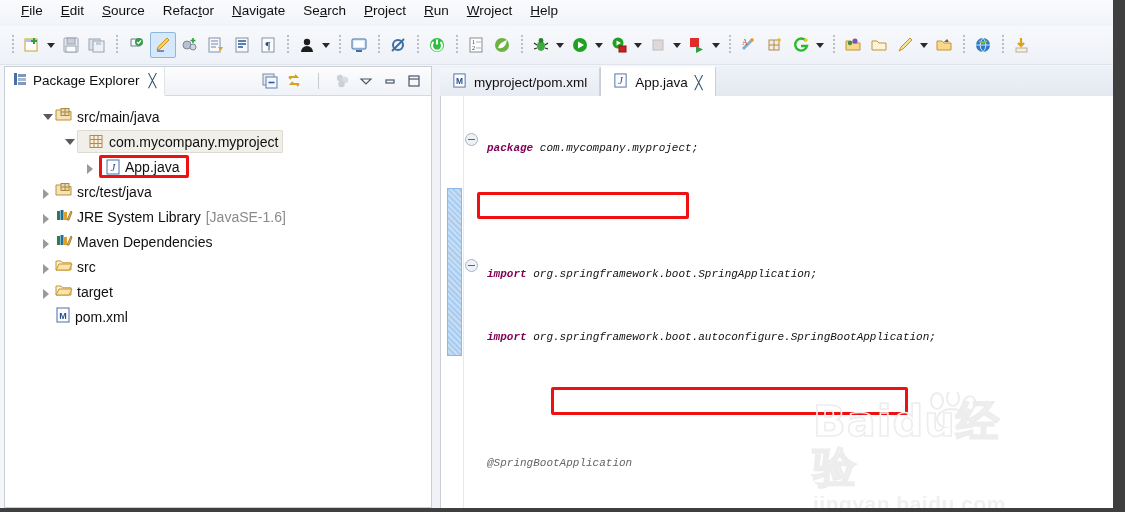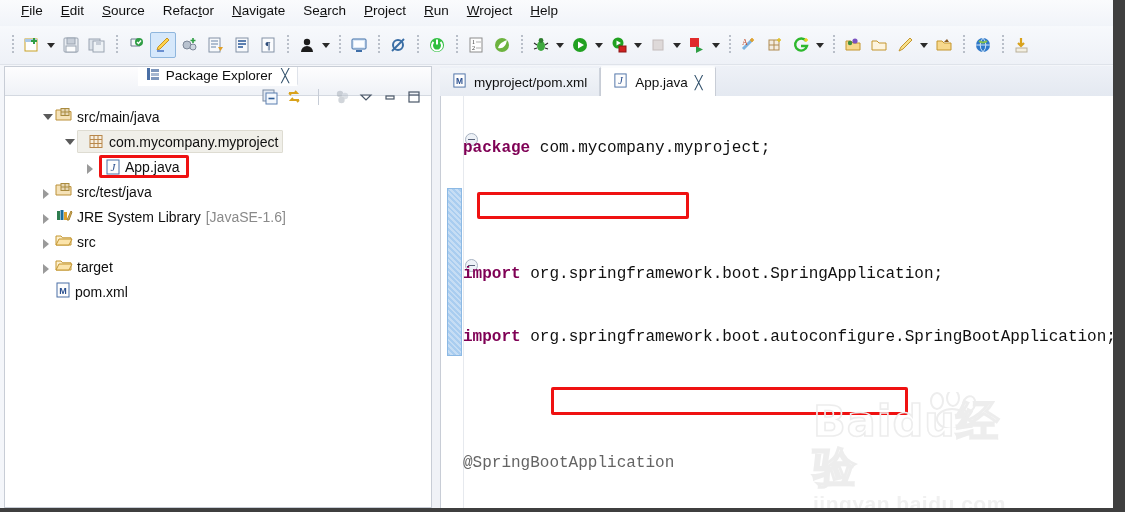--- a/index.html
+++ b/index.html
@@ -40,21 +40,21 @@
   
   .ic{width:18px;height:18px;display:block;}
 
   
   .workbench{position:absolute;left:4px;top:66px;width:1109px;height:442px;}
 
   
   .pkgview{position:absolute;left:0;top:0;width:428px;height:442px;background:#fff;
     border:1px solid #c8cdd6;box-sizing:border-box;}
   .viewtabrow{height:28px;background:linear-gradient(#fdfdfe,#eff2f7);
-    border-bottom:1px solid #d4d9e1;display:flex;align-items:center;flex-direction:column;}
+    border-bottom:1px solid #d4d9e1;display:flex;align-items:center;}
   .viewtab{display:flex;align-items:center;gap:6px;height:27px;padding:0 8px 0 8px;
     background:linear-gradient(#ffffff,#ffffff);border-right:1px solid #dfe3ea;
     border-bottom:2px solid #ffffff;}
   .viewtab .t{font-size:13.5px;color:#0d0d0d;white-space:nowrap;}
   .viewtab .closeg{font-size:13px;color:#31506b;margin-left:3px;}
   .viewtools{margin-left:auto;display:flex;align-items:center;padding-right:6px;gap:2px;}
   .vtb{width:22px;height:22px;display:flex;align-items:center;justify-content:center;border-radius:2px;}
 
   .tree{padding:8px 0 0 6px;}
   .trow{display:flex;align-items:center;height:25px;white-space:nowrap;position:relative;}
@@ -86,23 +86,23 @@
     border-left:1px solid #c8cdd6;box-sizing:border-box;}
   .ruler{position:absolute;left:0;top:0;width:22px;height:412px;background:#fff;
     border-right:1px solid #e6e9ee;}
   .changebar{position:absolute;left:6px;width:15px;
     background:repeating-linear-gradient(45deg,#a9cdf0 0 2px,#c6ddf4 2px 4px);
     border:1px solid #8cb9e4;box-sizing:border-box;}
   .foldmark{position:absolute;left:24px;width:13px;height:13px;border-radius:50%;
     background:#eef2f7;border:1px solid #a8b3c2;box-sizing:border-box;}
   .foldmark:after{content:"";position:absolute;left:2px;top:5px;width:7px;height:1px;background:#59637a;}
 
-  .code{position:absolute;left:8px;top:0;width:640px;height:412px;
-    font-family:"Liberation Mono","DejaVu Sans Mono",monospace;font-size:16px;line-height:21px;
-    color:#101010;white-space:pre;}
+  .code{position:absolute;left:32px;top:0;width:640px;height:412px;
+    font-family:"Liberation Mono","DejaVu Sans Mono",monospace;font-size:11px;line-height:21px;
+    color:#101010;white-space:pre;font-style:italic;}
   .cl{height:21px;padding-left:14px;}
   .kw{color:#7f0055;font-weight:bold;}
   .ann{color:#646464;}
   .codebox{position:absolute;border:3px solid #ef1111;border-radius:2px;box-sizing:border-box;pointer-events:none;}
 
   
   .wm{position:absolute;right:70px;bottom:18px;width:230px;height:92px;opacity:1;pointer-events:none;}
   .wm .wtxt{font-size:43px;font-weight:bold;letter-spacing:1px;
     color:transparent;-webkit-text-stroke:1.6px #ededed;
     font-family:"DejaVu Sans",sans-serif;line-height:46px;}
@@ -505,20 +505,34 @@
                 <rect x="2" y="4" width="3" height="9" fill="#2e7d4f"></rect>
                 <rect x="5.5" y="3" width="3" height="10" fill="#1f6e9c"></rect>
                 <rect x="9" y="5" width="3" height="8" fill="#e0a02a"></rect>
                 <path d="M12 13 l4 -9 l1 1 l-3 8 Z" fill="#d9b36a" stroke="#a8832f"></path>
               </svg>
           </span>
           <span class="tlabel">JRE System Library</span>
           <span class="tlabel tdim" style="margin-left:5px;">[JavaSE-1.6]</span>
         </div>
 
+        <div class="trow" style="padding-left:28px;">
+          <span class="tw">
+              <i class="arrow-closed"></i>
+            </span>
+          <span>
+            <svg width="18" height="16" viewBox="0 0 18 16">
+                <rect x="2" y="4" width="3" height="9" fill="#2e7d4f"></rect>
+                <rect x="5.5" y="3" width="3" height="10" fill="#1f6e9c"></rect>
+                <rect x="9" y="5" width="3" height="8" fill="#e0a02a"></rect>
+                <path d="M12 13 l4 -9 l1 1 l-3 8 Z" fill="#d9b36a" stroke="#a8832f"></path>
+              </svg>
+          </span>
+          <span class="tlabel">Maven Dependencies</span>
+        </div>
 
         <div class="trow" style="padding-left:28px;">
           <span class="tw">
               <i class="arrow-closed"></i>
             </span>
           <span>
             <svg width="18" height="16" viewBox="0 0 18 16">
                 <path d="M1 13 V4 h5 l1.6 1.8 H16 v7.2 Z" fill="#fdf0cf" stroke="#c4962f"></path>
                 <path d="M1 13 L4 7 H17 L14 13 Z" fill="#fbe4ab" stroke="#c4962f"></path>
               </svg>

